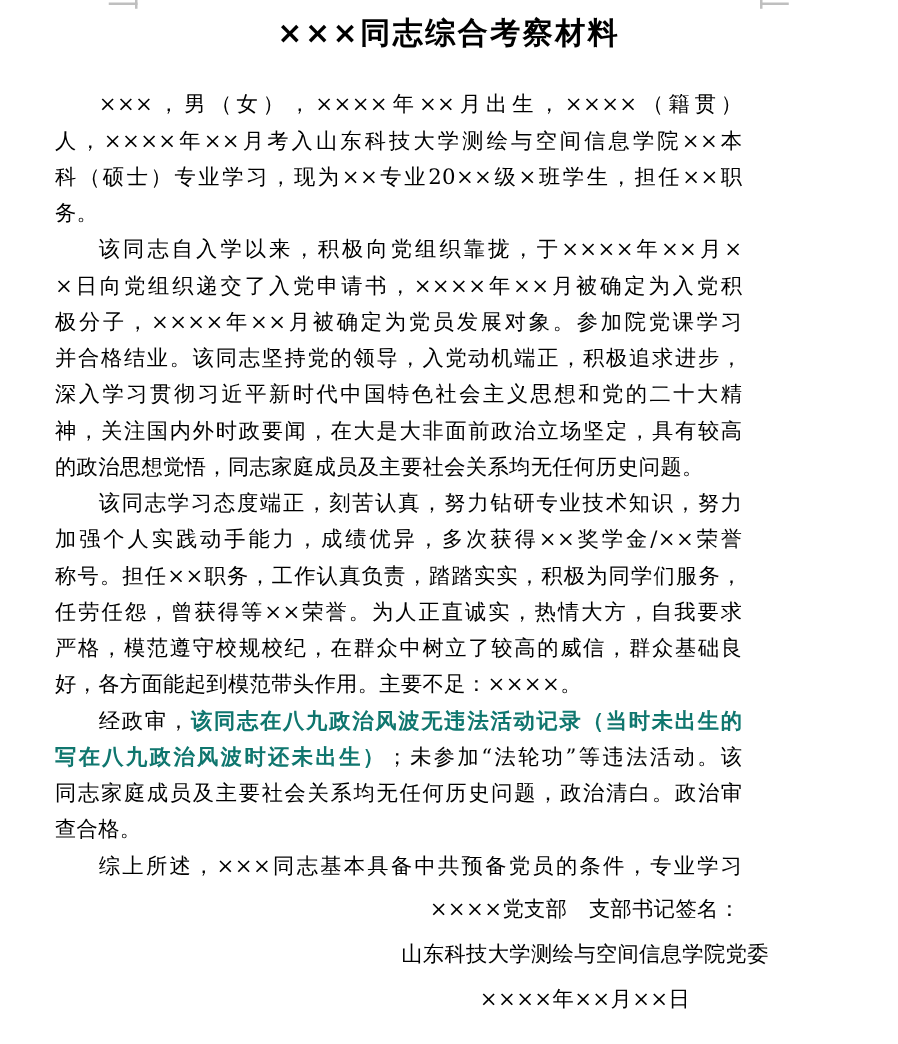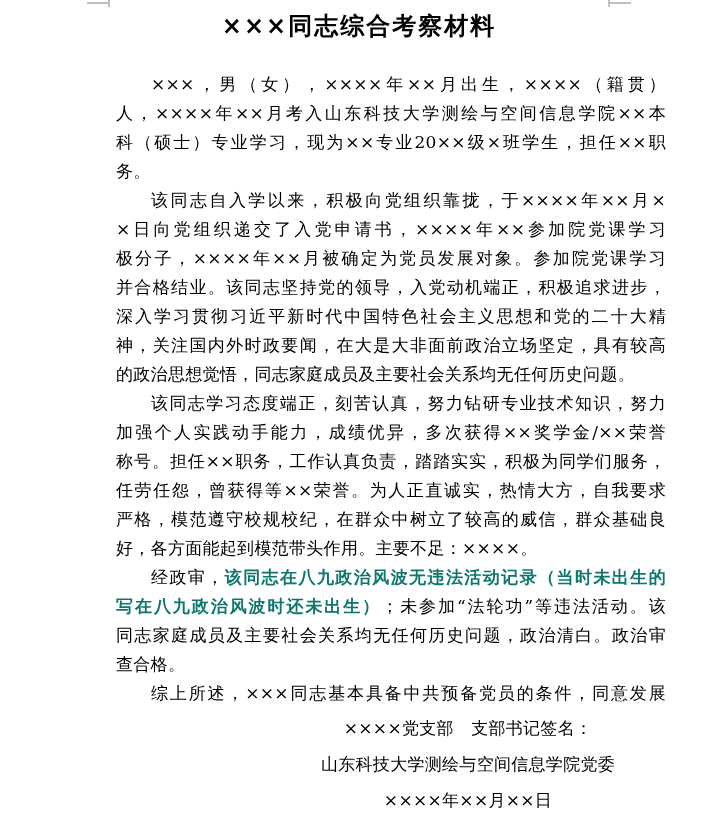--- a/index.html
+++ b/index.html
@@ -17,21 +17,21 @@
   .doc-title {
     margin:10px 0 0 0;
     text-align:center;
     font-family:"DejaVu Sans","Liberation Sans",sans-serif;
     font-weight:bold;
     font-size:24px;
     line-height:32px;
     letter-spacing:2px;
   }
   .doc-body {
-    margin:28px 0 0 116px;
+    margin:28px 0 0 44px;
     width:550px;
     font-size:17px;
     letter-spacing:0.3px;
   }
   .line {
     height:29px;
     line-height:29px;
     white-space:nowrap;
     overflow:visible;
   }
@@ -62,37 +62,37 @@
   <div class="crop crop-v" style="left:608px;"></div>
 
   <div class="doc-title">×××同志综合考察材料</div>
 
   <div class="doc-body">
       <div class="line indent full"><span>×××，男（女），××××年××月出生，××××（籍贯）</span></div>
       <div class="line full"><span>人，××××年××月考入山东科技大学测绘与空间信息学院××本</span></div>
       <div class="line full"><span>科（硕士）专业学习，现为××专业20××级×班学生，担任××职</span></div>
       <div class="line"><span>务。</span></div>
       <div class="line indent full"><span>该同志自入学以来，积极向党组织靠拢，于××××年××月×</span></div>
-      <div class="line full"><span>×日向党组织递交了入党申请书，××××年××参加院党课学习</span></div>
+      <div class="line full"><span>×日向党组织递交了入党申请书，××××年××月被确定为入党积</span></div>
       <div class="line full"><span>极分子，××××年××月被确定为党员发展对象。参加院党课学习</span></div>
       <div class="line full"><span>并合格结业。该同志坚持党的领导，入党动机端正，积极追求进步，</span></div>
       <div class="line full"><span>深入学习贯彻习近平新时代中国特色社会主义思想和党的二十大精</span></div>
       <div class="line full"><span>神，关注国内外时政要闻，在大是大非面前政治立场坚定，具有较高</span></div>
       <div class="line"><span>的政治思想觉悟，同志家庭成员及主要社会关系均无任何历史问题。</span></div>
       <div class="line indent full"><span>该同志学习态度端正，刻苦认真，努力钻研专业技术知识，努力</span></div>
       <div class="line full"><span>加强个人实践动手能力，成绩优异，多次获得××奖学金/××荣誉</span></div>
       <div class="line full"><span>称号。担任××职务，工作认真负责，踏踏实实，积极为同学们服务，</span></div>
       <div class="line full"><span>任劳任怨，曾获得等××荣誉。为人正直诚实，热情大方，自我要求</span></div>
       <div class="line full"><span>严格，模范遵守校规校纪，在群众中树立了较高的威信，群众基础良</span></div>
       <div class="line"><span>好，各方面能起到模范带头作用。主要不足：××××。</span></div>
       <div class="line indent full"><span>经政审，</span><span class="green">该同志在八九政治风波无违法活动记录（当时未出生的</span></div>
       <div class="line full"><span class="green">写在八九政治风波时还未出生）</span><span>；未参加“法轮功”等违法活动。该</span></div>
       <div class="line full"><span>同志家庭成员及主要社会关系均无任何历史问题，政治清白。政治审</span></div>
       <div class="line"><span>查合格。</span></div>
-      <div class="line indent full"><span>综上所述，×××同志基本具备中共预备党员的条件，同意发展</span></div>
+      <div class="line indent full"><span>综上所述，×××同志基本具备中共预备党员的条件，专业学习</span></div>
     </div>
 
   <div class="signature">
       <div class="sig-line">××××党支部　支部书记签名：</div>
       <div class="sig-line">山东科技大学测绘与空间信息学院党委</div>
       <div class="sig-line">××××年××月××日</div>
     </div>
 </div>
 
 </body></html>

